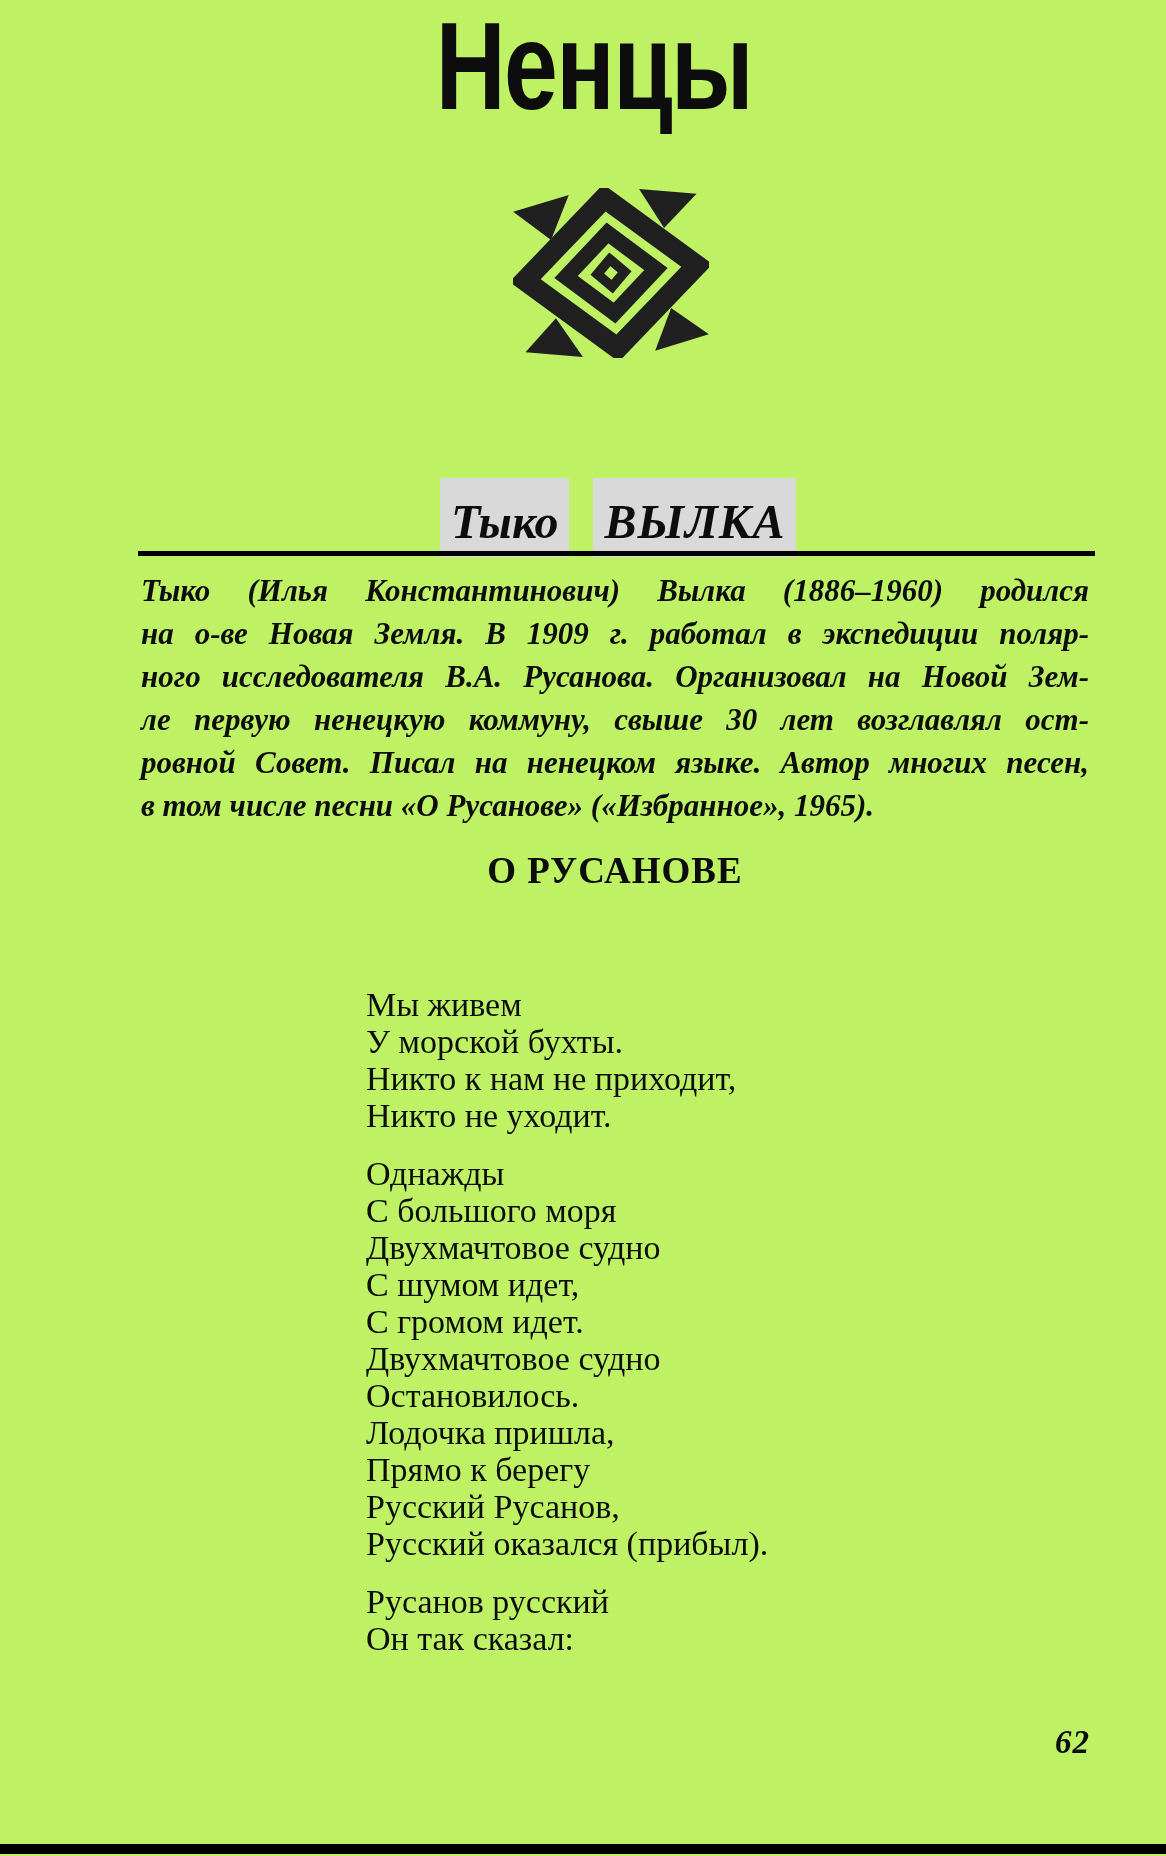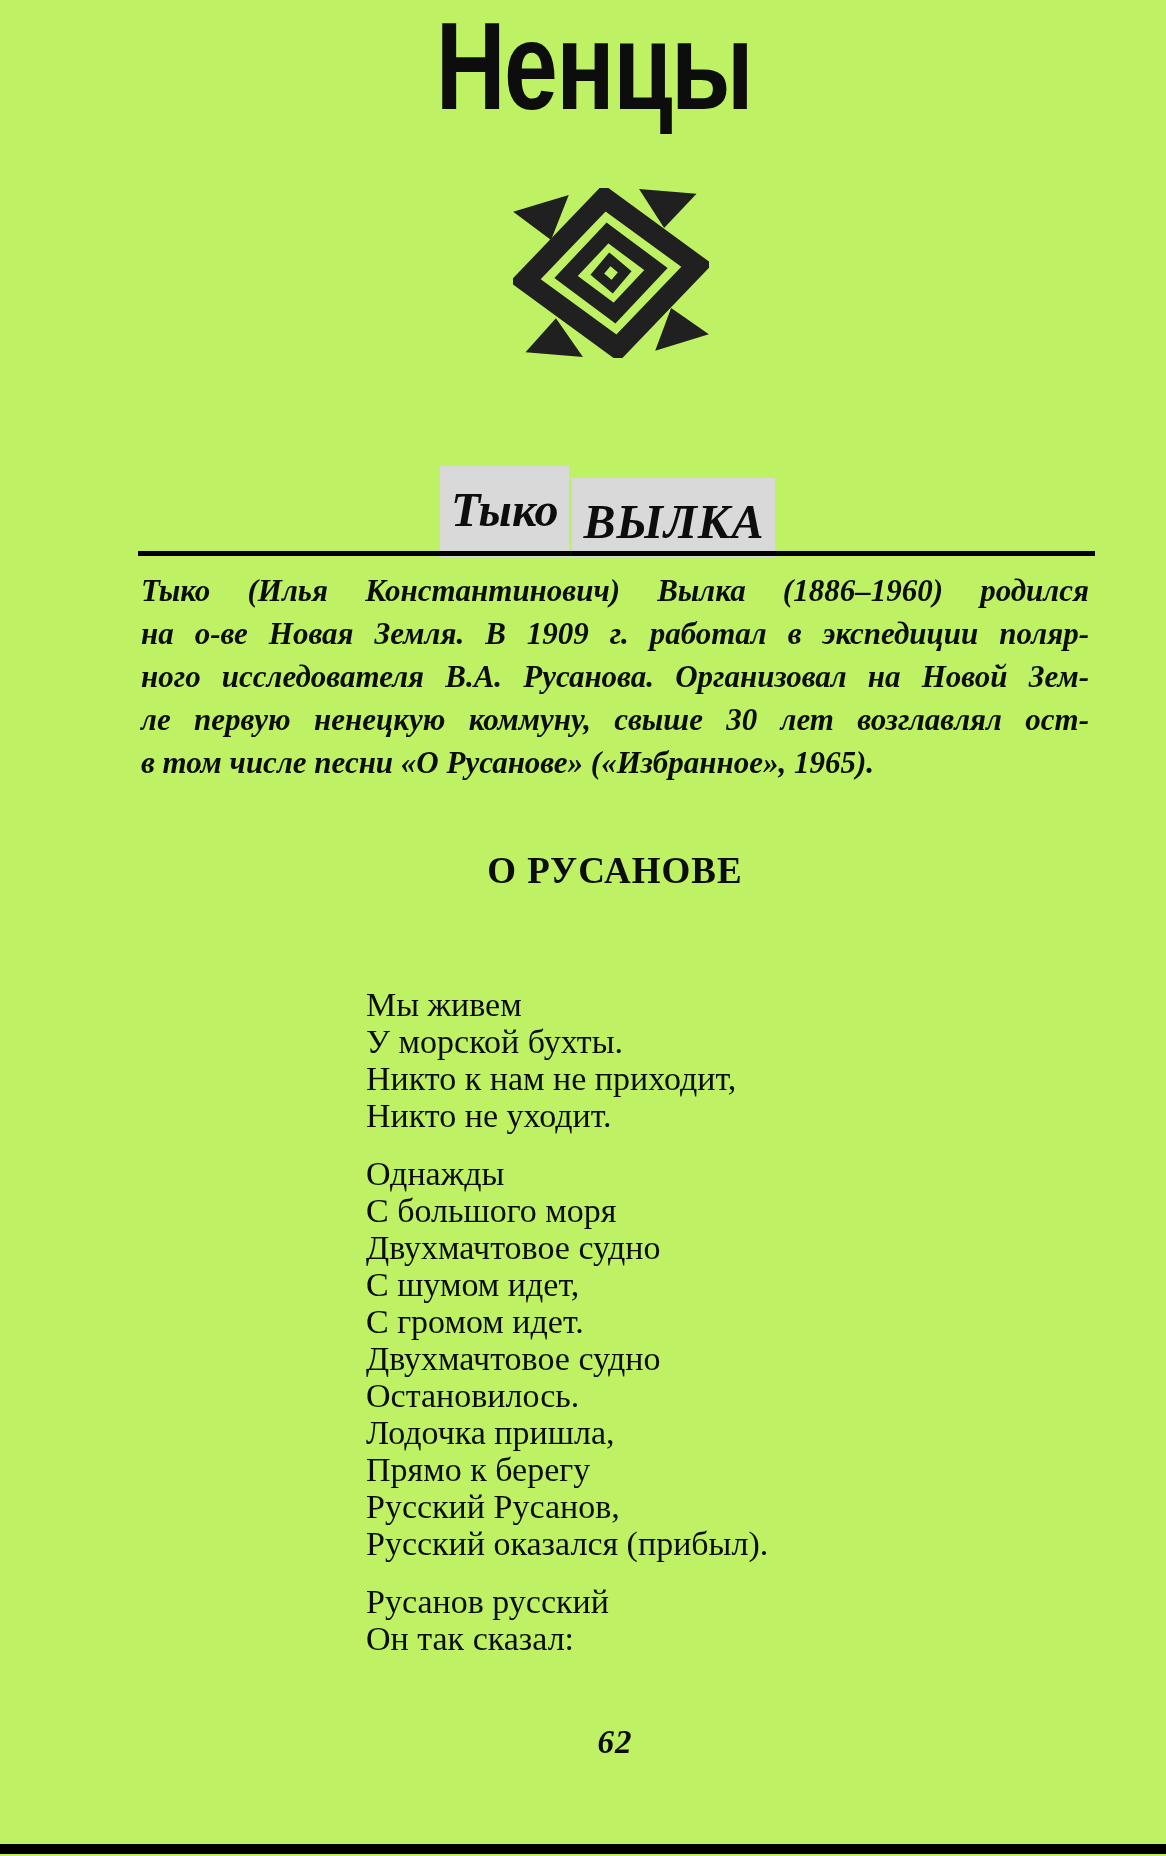--- a/index.html
+++ b/index.html
@@ -16,21 +16,21 @@
     margin:0;text-align:center;
     font-family:"Liberation Sans", sans-serif;
     font-weight:bold;font-size:124px;line-height:1.0;
     letter-spacing:-2px;
     transform:scaleX(0.78) translateX(14px);
     transform-origin:center top;
   }
   .ornament{position:absolute;left:513px;top:188px;width:196px;height:170px;}
   .author{
     position:absolute;left:440px;top:466px;
-    display:flex;gap:3px;
+    display:flex;gap:24px;align-items:flex-end;
   }
   .hl{
     display:block;background:#d9d9d9;
     font-style:italic;font-weight:bold;
     font-size:48px;line-height:1.0;
     padding:20px 11px 11px 11px;
     white-space:nowrap;
   }
   .hl2{padding-top:20px;letter-spacing:1px;margin-top:12px;}
   .rule{position:absolute;left:138px;top:551px;width:957px;height:5px;background:#000;}
@@ -45,21 +45,21 @@
     position:absolute;left:140px;top:849px;width:950px;
     text-align:center;font-weight:bold;font-size:37px;letter-spacing:1px;
   }
   .poem{
     position:absolute;left:366px;top:986px;
     font-size:34px;line-height:37px;
   }
   .stanza{margin-bottom:21px;}
   .page-number{
     position:absolute;left:140px;top:1724px;width:950px;
-    text-align:center;font-weight:bold;font-style:italic;font-size:33px;
+    text-align:right;font-weight:bold;font-style:italic;font-size:33px;
     letter-spacing:1px;
   }
   .bottom-bar{position:absolute;left:0;top:1844px;width:1166px;height:10px;background:#000;}
 </style>
 </head>
 <body>
 
 <div class="page">
 
   <h1 class="title">Ненцы</h1>
@@ -85,20 +85,21 @@
     <span class="hl hl2">ВЫЛКА</span>
   </div>
 
   <div class="rule"></div>
 
   <div class="bio">
     <div class="bio-line">Тыко (Илья Константинович) Вылка (1886–1960) родился</div>
     <div class="bio-line">на о-ве Новая Земля. В 1909 г. работал в экспедиции поляр-</div>
     <div class="bio-line">ного исследователя В.А. Русанова. Организовал на Новой Зем-</div>
     <div class="bio-line">ле первую ненецкую коммуну, свыше 30 лет возглавлял ост-</div>
+    <div class="bio-line">ровной Совет. Писал на ненецком языке. Автор многих песен,</div>
     <div class="bio-line last">в том числе песни «О Русанове» («Избранное», 1965).</div>
   </div>
 
   <div class="poem-title">О РУСАНОВЕ</div>
 
   <div class="poem">
     <div class="stanza">
       <div class="pl">Мы живем</div>
       <div class="pl">У морской бухты.</div>
       <div class="pl">Никто к нам не приходит,</div>

